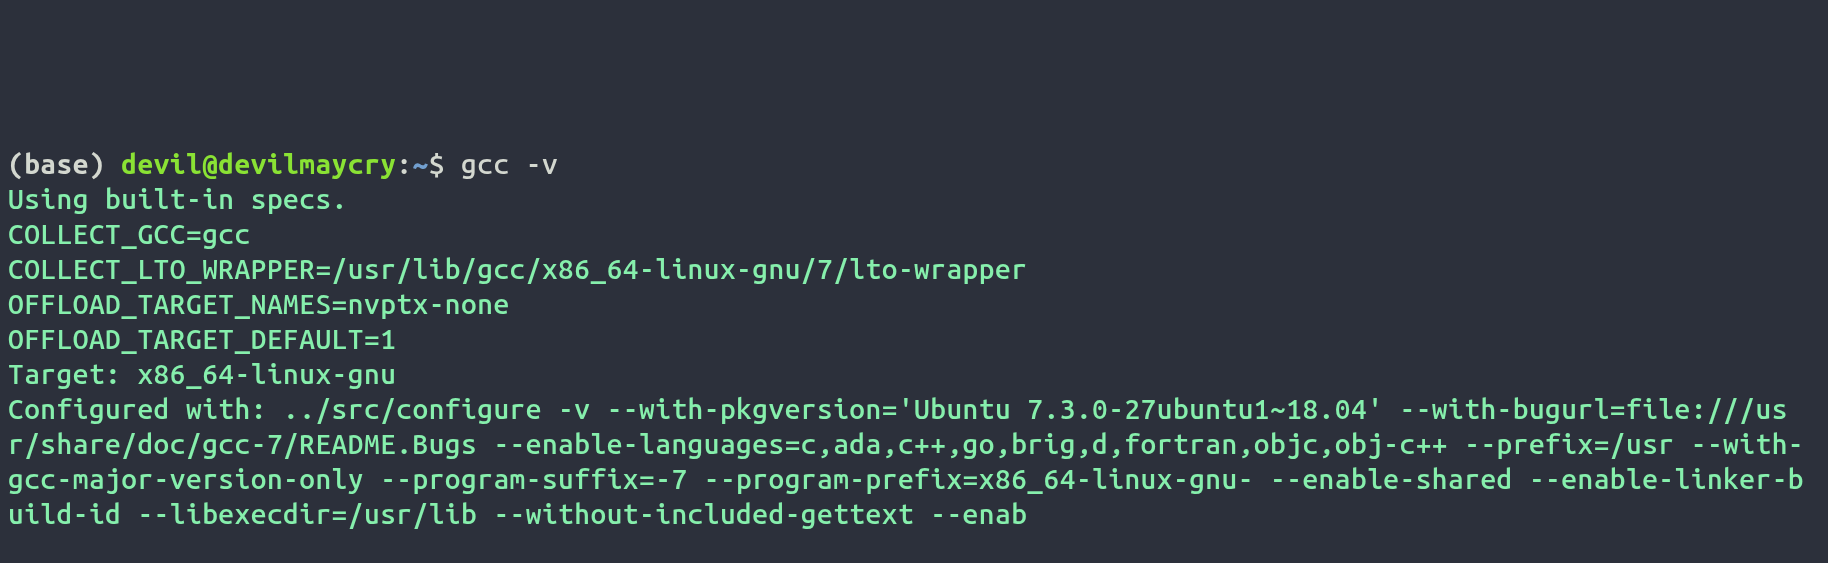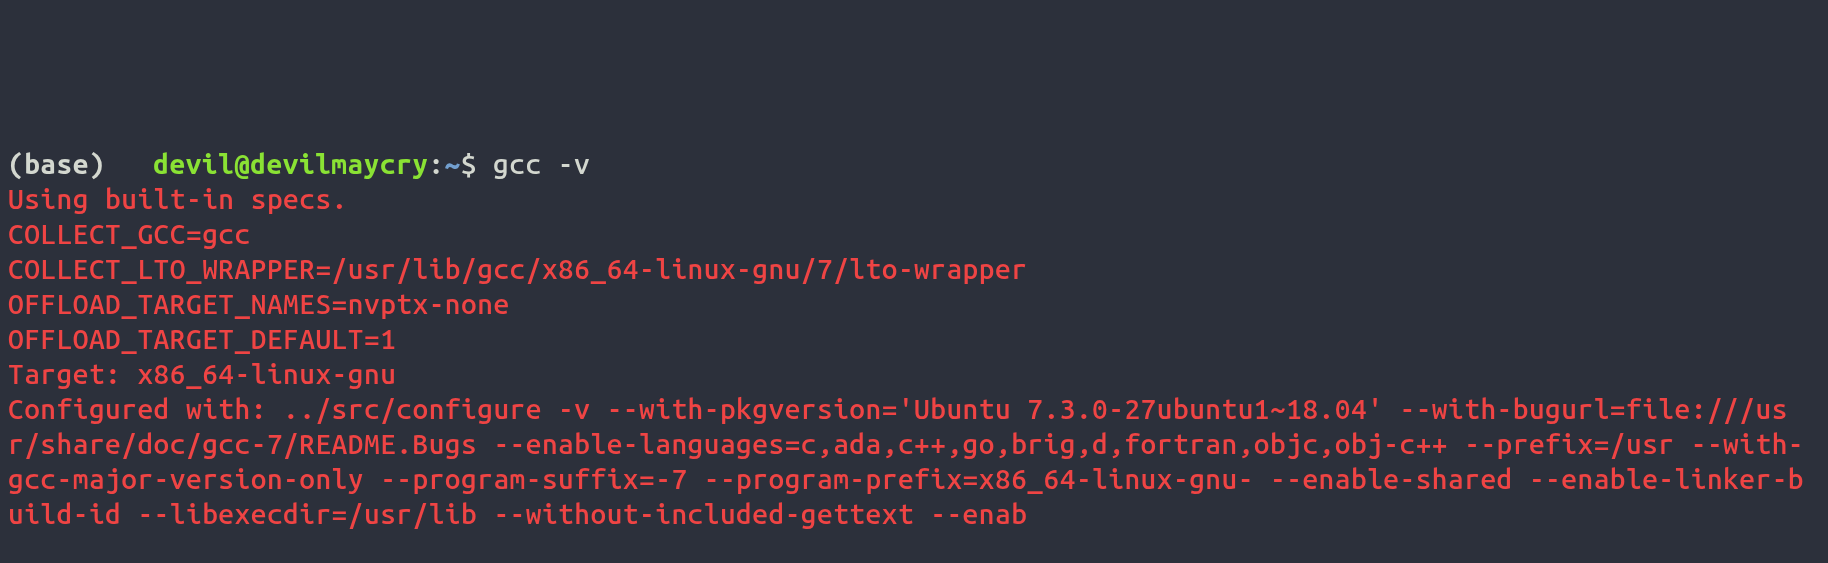--- a/index.html
+++ b/index.html
@@ -25,38 +25,37 @@
     .prompt-line {
       display: block;
     }
     .env {
       color: #d3d7cf;
       font-weight: bold;
     }
     .user-host {
       color: #8ae234;
       font-weight: bold;
-      margin-left: 32px;
     }
     .colon {
       color: #d3d7cf;
     }
     .path {
       color: #729fcf;
       font-weight: bold;
     }
     .dollar {
       color: #d3d7cf;
     }
     .command {
       color: #d3d7cf;
       text-align: center;
     }
     .output {
-      color: #ef4444;
+      color: #86efac;
       display: block;
     }
   </style>
 </head>
 <body>
 
 
 
 <span class="prompt-line"><span class="env">(base) </span><span class="user-host">devil@devilmaycry</span><span class="colon">:</span><span class="path">~</span><span class="dollar">$ </span><span class="command">gcc -v</span></span><span class="output">Using built-in specs.
 COLLECT_GCC=gcc

